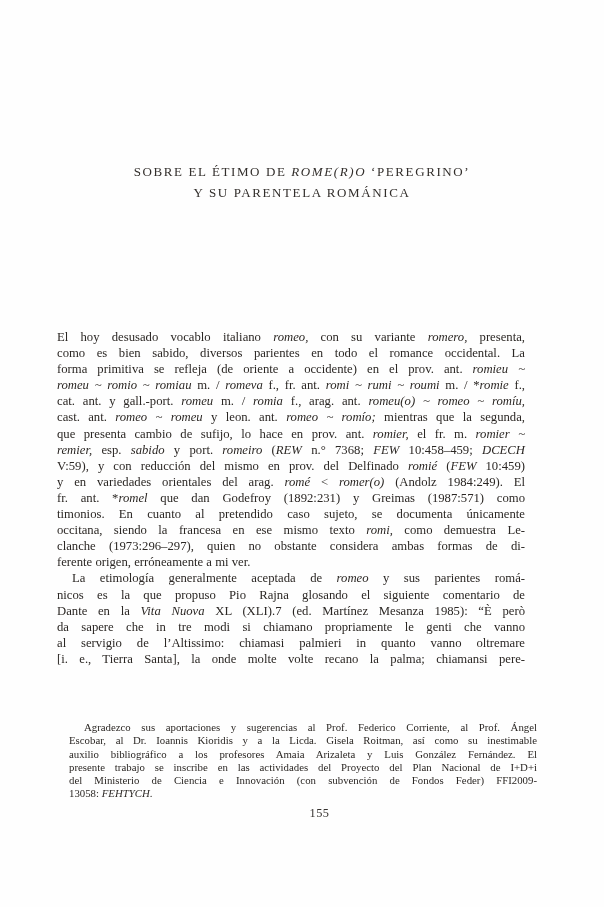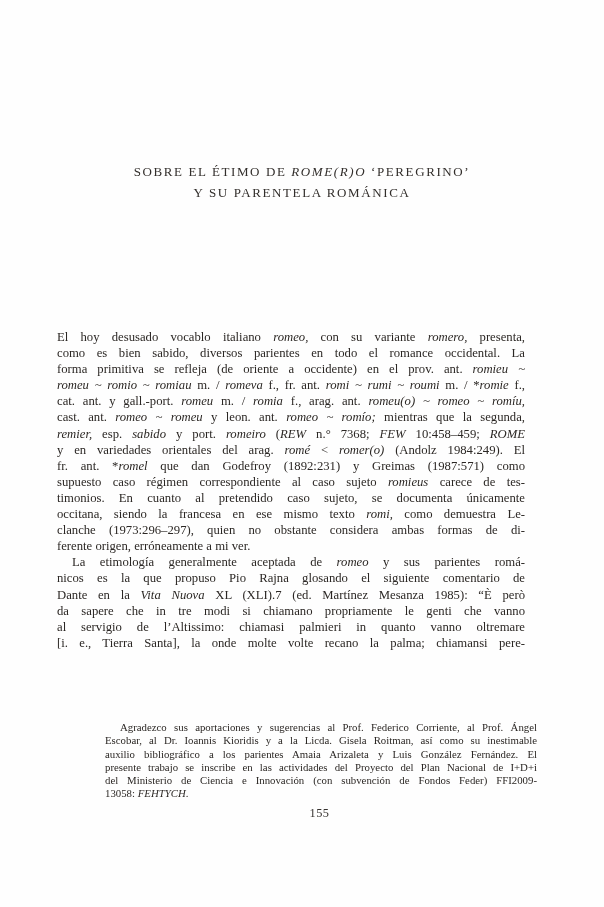--- a/index.html
+++ b/index.html
@@ -41,21 +41,20 @@
   }
   .footnote {
     position: absolute;
     top: 721px;
     left: 69px;
     width: 468px;
   }
   .footnote .line {
     font-size: 10.8px;
     line-height: 13.3px;
-    margin-left: 36px;
   }
   .line {
     text-align: justify;
     text-align-last: justify;
     -moz-text-align-last: justify;
   }
   .line.last {
     text-align-last: left;
     -moz-text-align-last: left;
   }
@@ -84,39 +83,40 @@
       <div class="tline last">Y SU PARENTELA ROMÁNICA</div>
     </div>
 
   <div class="article-body">
       <div class="line">El hoy desusado vocablo italiano <i>romeo,</i> con su variante <i>romero,</i> presenta,</div>
       <div class="line">como es bien sabido, diversos parientes en todo el romance occidental. La</div>
       <div class="line">forma primitiva se refleja (de oriente a occidente) en el prov. ant. <i>romieu ~</i></div>
       <div class="line"><i>romeu ~ romio ~ romiau</i> m. / <i>romeva</i> f., fr. ant. <i>romi ~ rumi ~ roumi</i> m. / *<i>romie</i> f.,</div>
       <div class="line">cat. ant. y gall.-port. <i>romeu</i> m. / <i>romia</i> f., arag. ant. <i>romeu(o) ~ romeo ~ romíu,</i></div>
       <div class="line">cast. ant. <i>romeo ~ romeu</i> y leon. ant. <i>romeo ~ romío;</i> mientras que la segunda,</div>
-      <div class="line"><i>remier,</i> esp. <i>sabido</i> y port. <i>romeiro</i> (<i>REW</i> n.° 7368; <i>FEW</i> 10:458–459; <i>ROME</i></div>
+      <div class="line">que presenta cambio de sufijo, lo hace en prov. ant. <i>romier,</i> el fr. m. <i>romier ~</i></div>
+      <div class="line"><i>remier,</i> esp. <i>sabido</i> y port. <i>romeiro</i> (<i>REW</i> n.° 7368; <i>FEW</i> 10:458–459; <i>DCECH</i></div>
+      <div class="line">V:59), y con reducción del mismo en prov. del Delfinado <i>romié</i> (<i>FEW</i> 10:459)</div>
       <div class="line">y en variedades orientales del arag. <i>romé</i> &lt; <i>romer(o)</i> (Andolz 1984:249). El</div>
       <div class="line">fr. ant. *<i>romel</i> que dan Godefroy (1892:231) y Greimas (1987:571) como</div>
-      <div class="line">supuesto caso régimen correspondiente al caso sujeto <i>romieus</i> carece de tes-</div>
       <div class="line">timonios. En cuanto al pretendido caso sujeto, se documenta únicamente</div>
       <div class="line">occitana, siendo la francesa en ese mismo texto <i>romi,</i> como demuestra Le-</div>
       <div class="line">clanche (1973:296–297), quien no obstante considera ambas formas de di-</div>
       <div class="line last">ferente origen, erróneamente a mi ver.</div>
       <div class="line indent">La etimología generalmente aceptada de <i>romeo</i> y sus parientes romá-</div>
       <div class="line">nicos es la que propuso Pio Rajna glosando el siguiente comentario de</div>
       <div class="line">Dante en la <i>Vita Nuova</i> XL (XLI).7 (ed. Martínez Mesanza 1985): “È però</div>
       <div class="line">da sapere che in tre modi si chiamano propriamente le genti che vanno</div>
       <div class="line">al servigio de l’Altissimo: chiamasi palmieri in quanto vanno oltremare</div>
       <div class="line">[i. e., Tierra Santa], la onde molte volte recano la palma; chiamansi pere-</div>
     </div>
 
   <div class="footnote">
       <div class="line indent">Agradezco sus aportaciones y sugerencias al Prof. Federico Corriente, al Prof. Ángel</div>
       <div class="line">Escobar, al Dr. Ioannis Kioridis y a la Licda. Gisela Roitman, así como su inestimable</div>
-      <div class="line">auxilio bibliográfico a los parientes Amaia Arizaleta y Luis González Fernández. El</div>
+      <div class="line">auxilio bibliográfico a los profesores Amaia Arizaleta y Luis González Fernández. El</div>
       <div class="line">presente trabajo se inscribe en las actividades del Proyecto del Plan Nacional de I+D+i</div>
       <div class="line">del Ministerio de Ciencia e Innovación (con subvención de Fondos Feder) FFI2009-</div>
       <div class="line last">13058: <i>FEHTYCH</i>.</div>
     </div>
 
   <div class="page-number">155</div>
 </div>
 
 </body></html>

